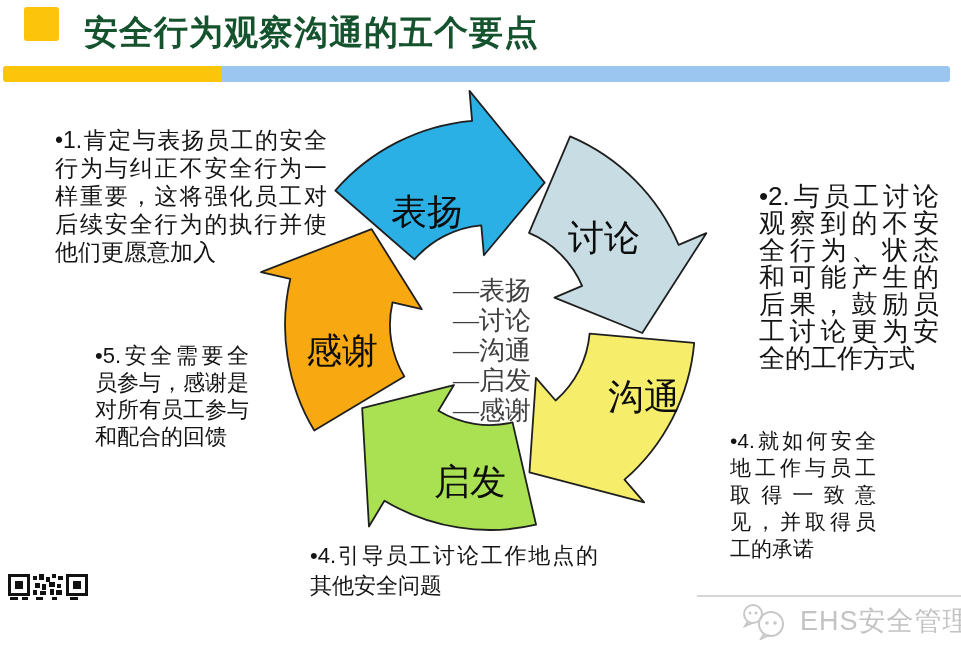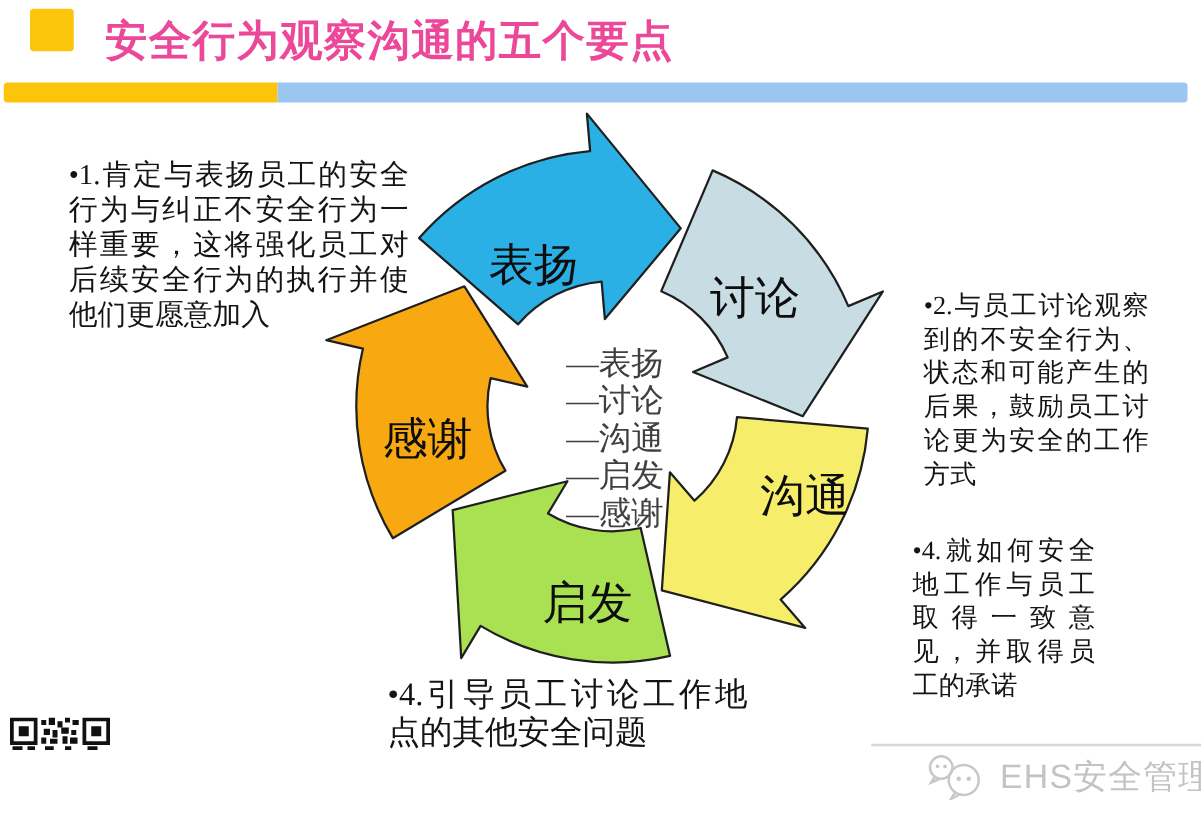--- a/index.html
+++ b/index.html
@@ -2,40 +2,40 @@
 <html><head>
 <meta charset="utf-8">
 <style>
   html,body{margin:0;padding:0;background:#ffffff;}
   .slide{position:relative;width:961px;height:663px;background:#ffffff;overflow:hidden;
          font-family:"Liberation Sans","DejaVu Sans",sans-serif;}
   
   .title-bullet{position:absolute;left:24px;top:7px;width:35px;height:34px;
                 background:#FCC40A;border-radius:3px;}
   .page-title{position:absolute;left:84px;top:10px;font-size:34px;font-weight:900;
-              color:#ec4899;letter-spacing:1px;white-space:nowrap;}
+              color:#14532d;letter-spacing:1px;white-space:nowrap;}
   .accent-bar{position:absolute;top:66px;left:3px;width:947px;height:16px;}
   .accent-bar .seg-yellow{position:absolute;left:0;top:0;width:219px;height:16px;
               background:#FCC40A;border-radius:3px 0 0 3px;}
   .accent-bar .seg-blue{position:absolute;left:219px;top:0;width:728px;height:16px;
               background:#9AC6F0;border-radius:0 3px 3px 0;}
   
   .cycle-svg{position:absolute;left:245px;top:80px;width:490px;height:490px;}
   .arrow-label{font-family:"Liberation Serif","DejaVu Serif",serif;font-size:36px;fill:#0d0d0d;}
   .center-legend{position:absolute;left:453px;top:276px;z-index:3;
                  font-family:"Liberation Serif","DejaVu Serif",serif;
                  font-size:26px;line-height:30px;color:#404040;white-space:nowrap;}
   
   .note{position:absolute;color:#141414;z-index:2;
-        font-family:Liberation Serif, serif;
+        font-family:Liberation Sans, sans-serif;
         word-break:break-all;text-align:justify;}
   .note-1{left:55px;top:126px;width:272px;font-size:23px;line-height:28px;}
-  .note-2{left:739px;top:183px;width:180px;font-size:21px;line-height:27px;margin-top:48px;}
+  .note-2{left:759px;top:183px;width:180px;font-size:26px;line-height:27px;}
   .note-3{left:730px;top:427px;width:146px;font-size:21px;line-height:27px;}
-  .note-4{left:310px;top:541px;width:288px;font-size:26px;line-height:30px;}
+  .note-4{left:310px;top:541px;width:288px;font-size:22px;line-height:30px;}
   .note-5{left:95px;top:342px;width:154px;font-size:22px;line-height:27px;}
   
   .qr-strip{position:absolute;left:8px;top:574px;width:80px;height:26px;}
   .footer-divider{position:absolute;left:697px;top:595px;width:264px;height:2px;background:#d8d8d8;}
   .footer{position:absolute;left:740px;top:601px;height:40px;display:flex;align-items:center;gap:8px;}
   .footer .brand{color:#c3c3c3;font-size:27px;letter-spacing:1px;white-space:nowrap;}
 </style>
 </head>
 <body>
 
@@ -68,20 +68,21 @@
     <div>—讨论</div>
     <div>—沟通</div>
     <div>—启发</div>
     <div>—感谢</div>
   </div>
 
   <div class="note note-1">•1.肯定与表扬员工的安全行为与纠正不安全行为一样重要，这将强化员工对后续安全行为的执行并使他们更愿意加入</div>
   <div class="note note-2">•2.与员工讨论观察到的不安全行为、状态和可能产生的后果，鼓励员工讨论更为安全的工作方式</div>
   <div class="note note-3">•4.就如何安全地工作与员工取得一致意见，并取得员工的承诺</div>
   <div class="note note-4">•4.引导员工讨论工作地点的其他安全问题</div>
+  <div class="note note-5">•5.安全需要全员参与，感谢是对所有员工参与和配合的回馈</div>
 
   <svg class="qr-strip" viewBox="0 0 80 26">
     <rect x="1.5" y="1.5" width="19" height="19" fill="none" stroke="#111" stroke-width="3"></rect>
     <rect x="7" y="7" width="8" height="8" fill="#111"></rect>
     <rect x="59.5" y="1.5" width="19" height="19" fill="none" stroke="#111" stroke-width="3"></rect>
     <rect x="65" y="7" width="8" height="8" fill="#111"></rect>
     <g fill="#111">
       <rect x="25" y="2" width="4" height="4"></rect>
         <rect x="31" y="0" width="5" height="6"></rect>
       <rect x="38" y="3" width="4" height="5"></rect>

